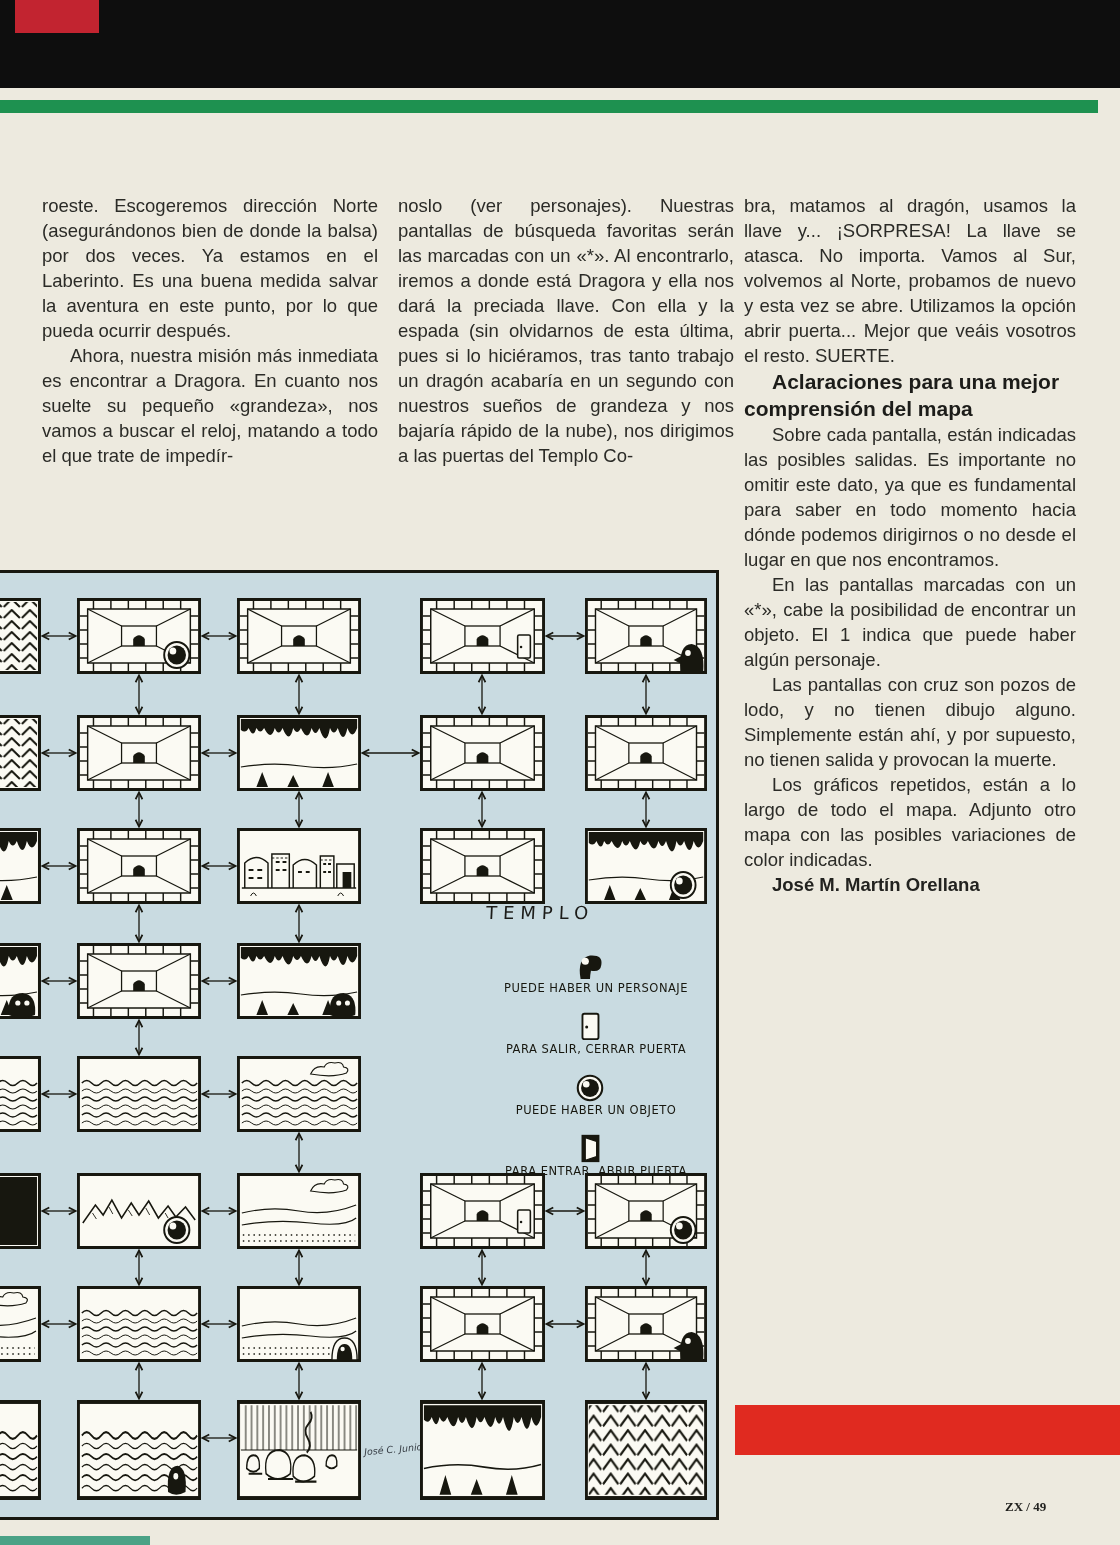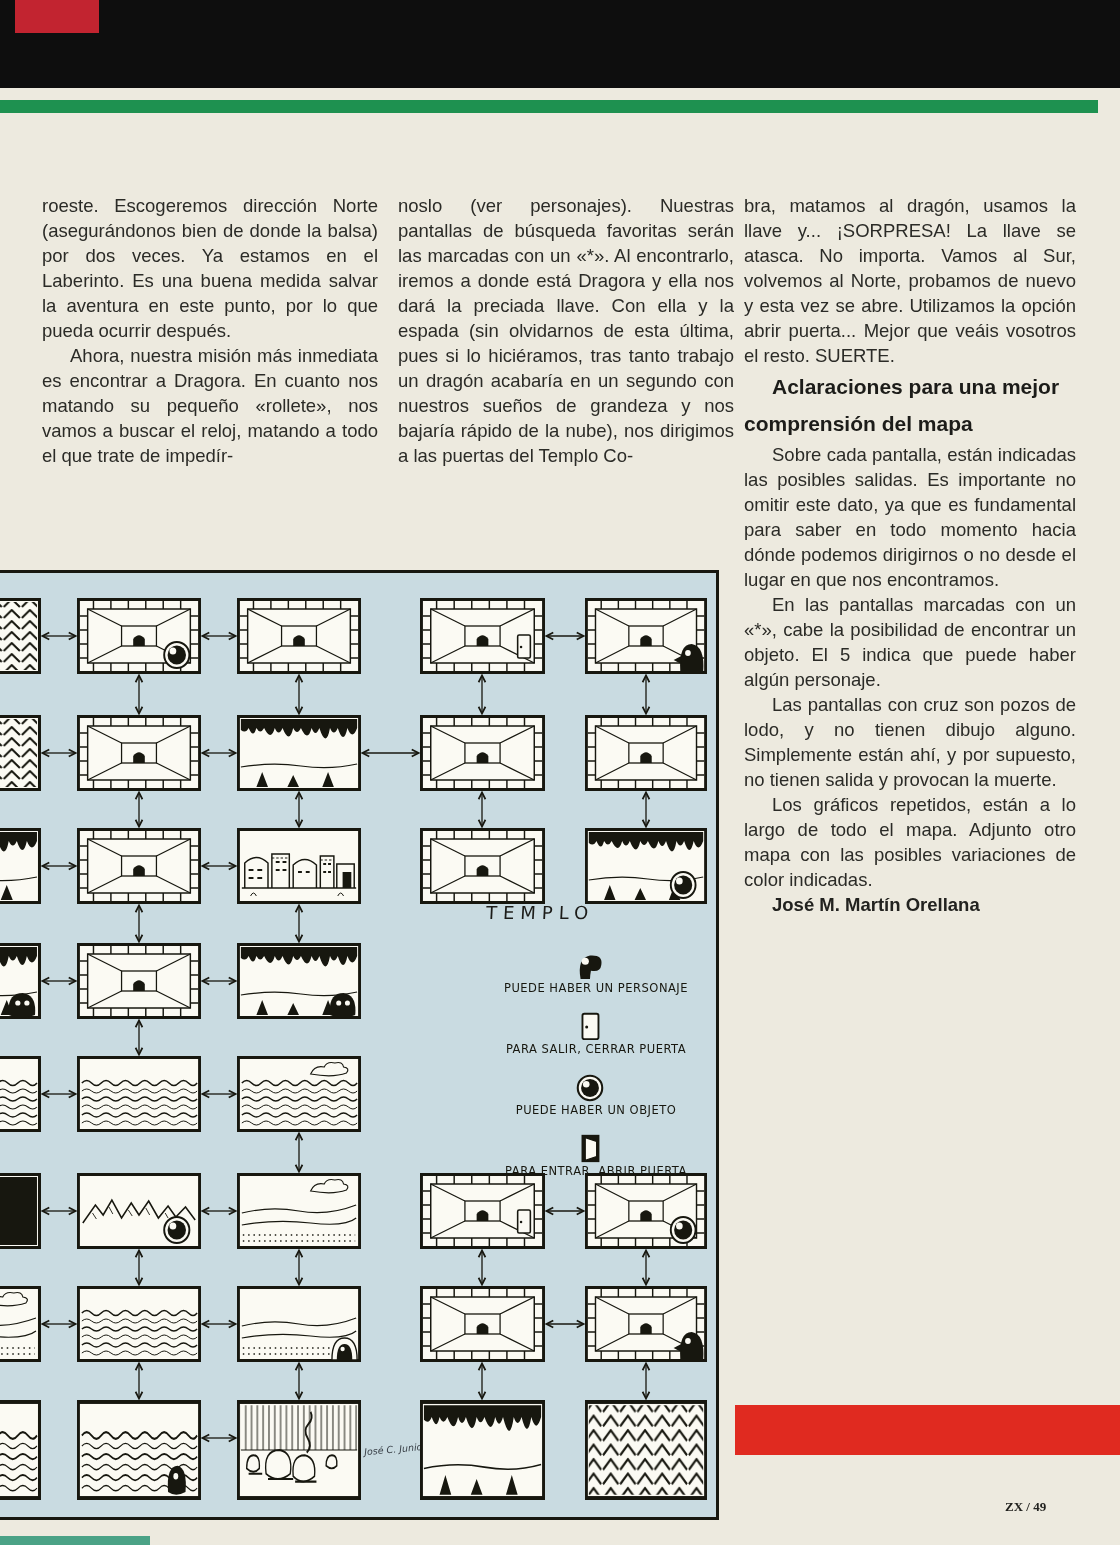--- a/index.html
+++ b/index.html
@@ -13,21 +13,21 @@
   .top-red{position:absolute;left:15px;top:0;width:84px;height:33px;background:#c22430;}
   .green-band{position:absolute;left:0;top:100px;width:1098px;height:13px;background:#1e9150;}
   .bottom-sliver{position:absolute;left:0;top:1536px;width:150px;height:9px;background:#2e9577;opacity:.85;}
 
   .text-col{position:absolute;top:193px;font-size:18.5px;line-height:25px;text-align:justify;}
   .text-col p{margin:0;text-indent:28px;}
   .text-col p.no-indent{text-indent:0;}
   #col1{left:42px;width:336px;}
   #col2{left:398px;width:336px;}
   #col3{left:744px;width:332px;}
-  .heading{font-size:21px;line-height:37px;font-weight:bold;color:#1c1c19;
+  .heading{font-size:21px;line-height:27px;font-weight:bold;color:#1c1c19;
     margin:38px 0 40px 0;text-align:left;text-indent:0;}
   .author{font-weight:bold;text-align:left;margin-top:22px;text-indent:0;font-size:18.5px;color:#22221f;}
 
   .map-box{position:absolute;left:0;top:570px;width:719px;height:950px;
     background:#c9dbe1;
     border-top:3px solid #17170f;border-right:3px solid #17170f;border-bottom:3px solid #17170f;
     box-sizing:border-box;}
   .map-inner{position:absolute;left:0;top:0;width:716px;height:944px;}
   #map-arrows{position:absolute;left:0;top:0;}
   .panel{position:absolute;}
@@ -195,32 +195,32 @@
   </defs>
 </svg>
 
 <div class="top-black"></div>
 <div class="top-red"></div>
 <div class="green-band"></div>
 <div class="bottom-sliver"></div>
 
 <div class="text-col" id="col1">
   <p class="no-indent">roeste. Escogeremos dirección Norte (asegurándonos bien de donde la balsa) por dos veces. Ya estamos en el Laberinto. Es una buena medida salvar la aventura en este punto, por lo que pueda ocurrir después.</p>
-  <p>Ahora, nuestra misión más inmediata es encontrar a Dragora. En cuanto nos matando su pequeño «rollete», nos vamos a buscar el reloj, matando a todo el que trate de impedír-</p>
+  <p>Ahora, nuestra misión más inmediata es encontrar a Dragora. En cuanto nos suelte su pequeño «grandeza», nos vamos a buscar el reloj, matando a todo el que trate de impedír-</p>
 </div>
 
 <div class="text-col" id="col2">
   <p class="no-indent">noslo (ver personajes). Nuestras pantallas de búsqueda favoritas serán las marcadas con un «*». Al encontrarlo, iremos a donde está Dragora y ella nos dará la preciada llave. Con ella y la espada (sin olvidarnos de esta última, pues si lo hiciéramos, tras tanto trabajo un dragón acabaría en un segundo con nuestros sueños de grandeza y nos bajaría rápido de la nube), nos dirigimos a las puertas del Templo Co-</p>
 </div>
 
 <div class="text-col" id="col3">
   <p class="no-indent">bra, matamos al dragón, usamos la llave y... ¡SORPRESA! La llave se atasca. No importa. Vamos al Sur, volvemos al Norte, probamos de nuevo y esta vez se abre. Utilizamos la opción abrir puerta... Mejor que veáis vosotros el resto. SUERTE.</p>
   <p class="heading">Aclaraciones para una mejor comprensión del mapa</p>
   <p>Sobre cada pantalla, están indicadas las posibles salidas. Es importante no omitir este dato, ya que es fundamental para saber en todo momento hacia dónde podemos dirigirnos o no desde el lugar en que nos encontramos.</p>
-  <p>En las pantallas marcadas con un «*», cabe la posibilidad de encontrar un objeto. El 5 indica que puede haber algún personaje.</p>
+  <p>En las pantallas marcadas con un «*», cabe la posibilidad de encontrar un objeto. El 1 indica que puede haber algún personaje.</p>
   <p>Las pantallas con cruz son pozos de lodo, y no tienen dibujo alguno. Simplemente están ahí, y por supuesto, no tienen salida y provocan la muerte.</p>
   <p>Los gráficos repetidos, están a lo largo de todo el mapa. Adjunto otro mapa con las posibles variaciones de color indicadas.</p>
   <p class="author">José M. Martín Orellana</p>
 </div>
 
 <div class="map-box">
   <div class="map-inner" id="map-inner">
     <svg id="map-arrows" width="716" height="944" viewBox="0 0 716 944">
         <line x1="43" y1="63" x2="75" y2="63" stroke="#17170f" stroke-width="1.3" marker-start="url(#arrowhead)" marker-end="url(#arrowhead)"></line>
         <line x1="203" y1="63" x2="235" y2="63" stroke="#17170f" stroke-width="1.3" marker-start="url(#arrowhead)" marker-end="url(#arrowhead)"></line>

